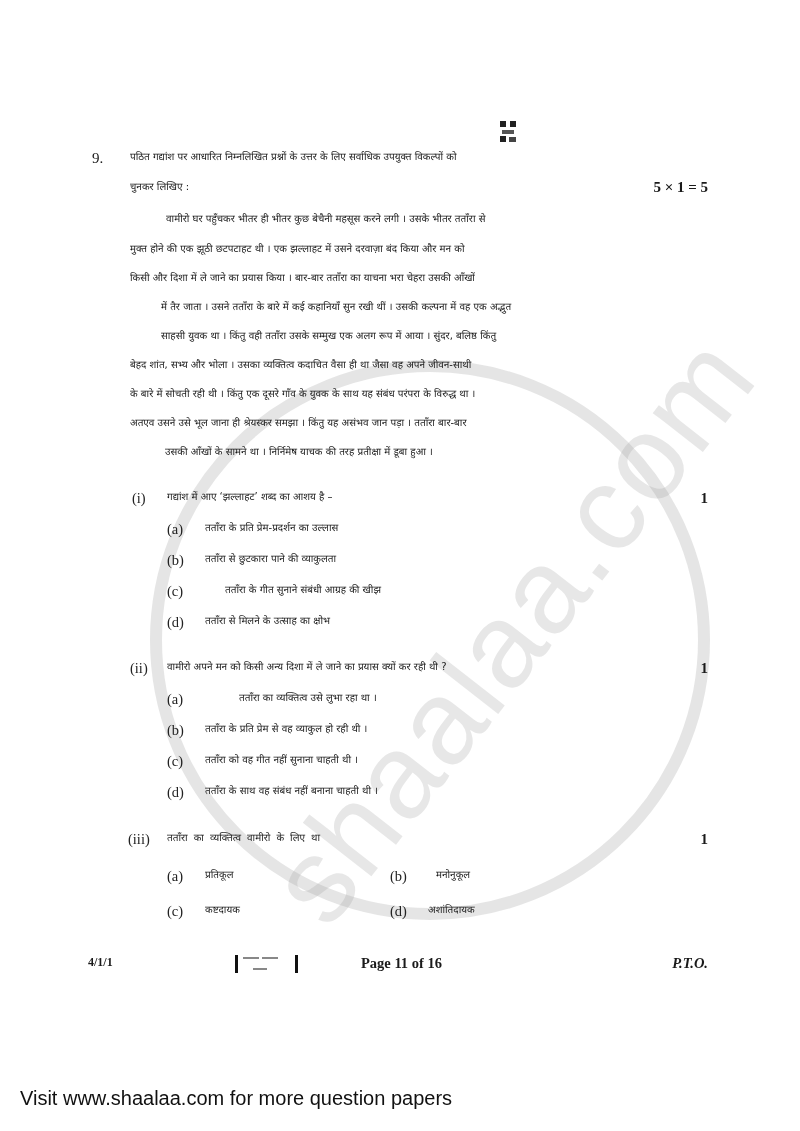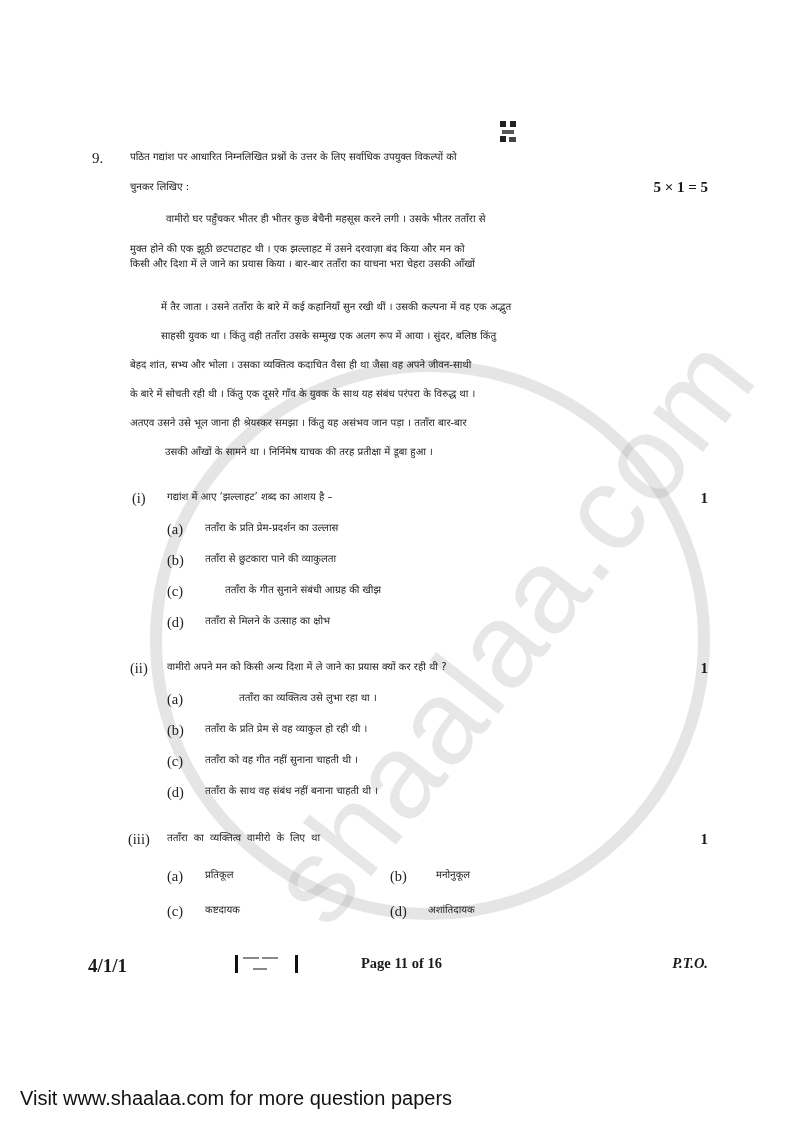--- a/index.html
+++ b/index.html
@@ -47,21 +47,21 @@
   </div>
 
   <div class="abs lat" style="left:92px;top:150px;font-size:15px;">9.</div>
   <div class="abs hi" style="left:130px;top:149px;">पठित गद्यांश पर आधारित निम्नलिखित प्रश्नों के उत्तर के लिए सर्वाधिक उपयुक्त विकल्पों को</div>
   <div class="abs hi" style="left:130px;top:179px;">चुनकर लिखिए :</div>
   <div class="abs lat" style="right:92px;top:179px;font-weight:bold;font-size:15px;">5 × 1 = 5</div>
 
   <div>
     <div class="abs hi" style="left:166px;top:211px;">वामीरो घर पहुँचकर भीतर ही भीतर कुछ बेचैनी महसूस करने लगी । उसके भीतर तताँरा से</div>
     <div class="abs hi" style="left:130px;top:241px;">मुक्त होने की एक झूठी छटपटाहट थी । एक झल्लाहट में उसने दरवाज़ा बंद किया और मन को</div>
-    <div class="abs hi" style="left:130px;top:256px;">किसी और दिशा में ले जाने का प्रयास किया । बार-बार तताँरा का याचना भरा चेहरा उसकी आँखों</div>
+    <div class="abs hi" style="left:130px;top:270px;">किसी और दिशा में ले जाने का प्रयास किया । बार-बार तताँरा का याचना भरा चेहरा उसकी आँखों</div>
     <div class="abs hi" style="left:130px;top:299px;margin-left:31px;">में तैर जाता । उसने तताँरा के बारे में कई कहानियाँ सुन रखी थीं । उसकी कल्पना में वह एक अद्भुत</div>
     <div class="abs hi" style="left:130px;top:328px;margin-left:31px;">साहसी युवक था । किंतु वही तताँरा उसके सम्मुख एक अलग रूप में आया । सुंदर, बलिष्ठ किंतु</div>
     <div class="abs hi" style="left:130px;top:357px;">बेहद शांत, सभ्य और भोला । उसका व्यक्तित्व कदाचित वैसा ही था जैसा वह अपने जीवन-साथी</div>
     <div class="abs hi" style="left:130px;top:386px;">के बारे में सोचती रही थी । किंतु एक दूसरे गाँव के युवक के साथ यह संबंध परंपरा के विरुद्ध था ।</div>
     <div class="abs hi" style="left:130px;top:415px;">अतएव उसने उसे भूल जाना ही श्रेयस्कर समझा । किंतु यह असंभव जान पड़ा । तताँरा बार-बार</div>
     <div class="abs hi" style="left:117px;top:444px;margin-left:48px;">उसकी आँखों के सामने था । निर्निमेष याचक की तरह प्रतीक्षा में डूबा हुआ ।</div>
   </div>
 
   <div>
     <div class="abs opt-label" style="left:132px;top:490px;">(i)</div>
@@ -102,21 +102,21 @@
     <div class="abs hi" style="left:205px;top:867px;">प्रतिकूल</div>
     <div class="abs opt-label" style="left:390px;top:868px;">(b)</div>
     <div class="abs hi" style="left:404px;top:867px;margin-left:32px;">मनोनुकूल</div>
     <div class="abs opt-label" style="left:167px;top:903px;">(c)</div>
     <div class="abs hi" style="left:205px;top:902px;">कष्टदायक</div>
     <div class="abs opt-label" style="left:390px;top:903px;">(d)</div>
     <div class="abs hi" style="left:428px;top:902px;">अशांतिदायक</div>
   </div>
 
   <div>
-    <div class="abs lat" style="left:88px;top:955px;font-weight:bold;font-size:19px;">4/1/1</div>
+    <div class="abs lat" style="left:88px;top:955px;font-weight:bold;font-size:12px;">4/1/1</div>
     <div class="footer-bar" style="left:235px;width:70px;height:20px;">
       <div class="bar" style="left:0;top:0;"></div>
       <div class="dash" style="left:8px;top:2px;width:16px;"></div>
       <div class="dash" style="left:27px;top:2px;width:16px;"></div>
       <div class="dash" style="left:18px;top:13px;width:14px;"></div>
       <div class="bar" style="left:60px;top:0;"></div>
     </div>
     <div class="abs lat" style="left:361px;top:955px;font-weight:bold;font-size:14.5px;">Page 11 of 16</div>
     <div class="abs lat" style="right:92px;top:955px;font-weight:bold;font-style:italic;font-size:14.5px;">P.T.O.</div>
   </div>

